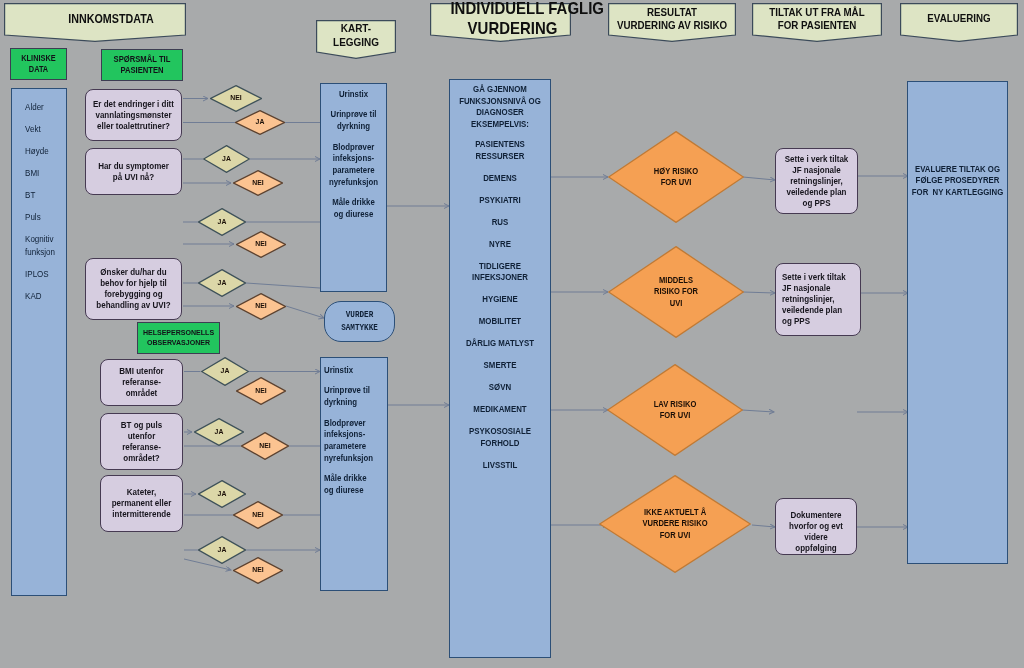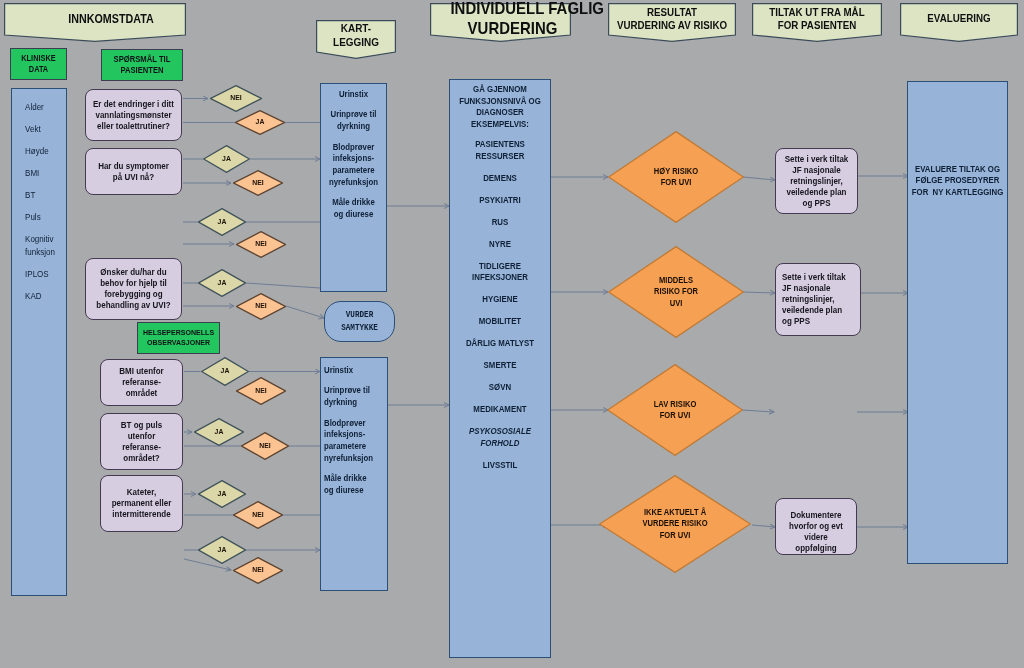--- a/index.html
+++ b/index.html
@@ -618,21 +618,21 @@
 <div class="ml" style="margin-bottom:10.4px;">
         <div class="txw">
           <div class="tx">SØVN</div>
         </div>
       </div>
 <div class="ml" style="margin-bottom:10.4px;">
         <div class="txw">
           <div class="tx">MEDIKAMENT</div>
         </div>
       </div>
-<div class="ml" style="margin-bottom:10.4px;font-style:italic;">
+<div class="ml" style="margin-bottom:10.4px;">
         <div class="txw">
           <div class="tx">PSYKOSOSIALE</div>
           <div class="tx">FORHOLD</div>
         </div>
       </div>
 <div class="ml" style="margin-bottom:10.4px;">
         <div class="txw">
           <div class="tx">LIVSSTIL</div>
         </div>
       </div>

